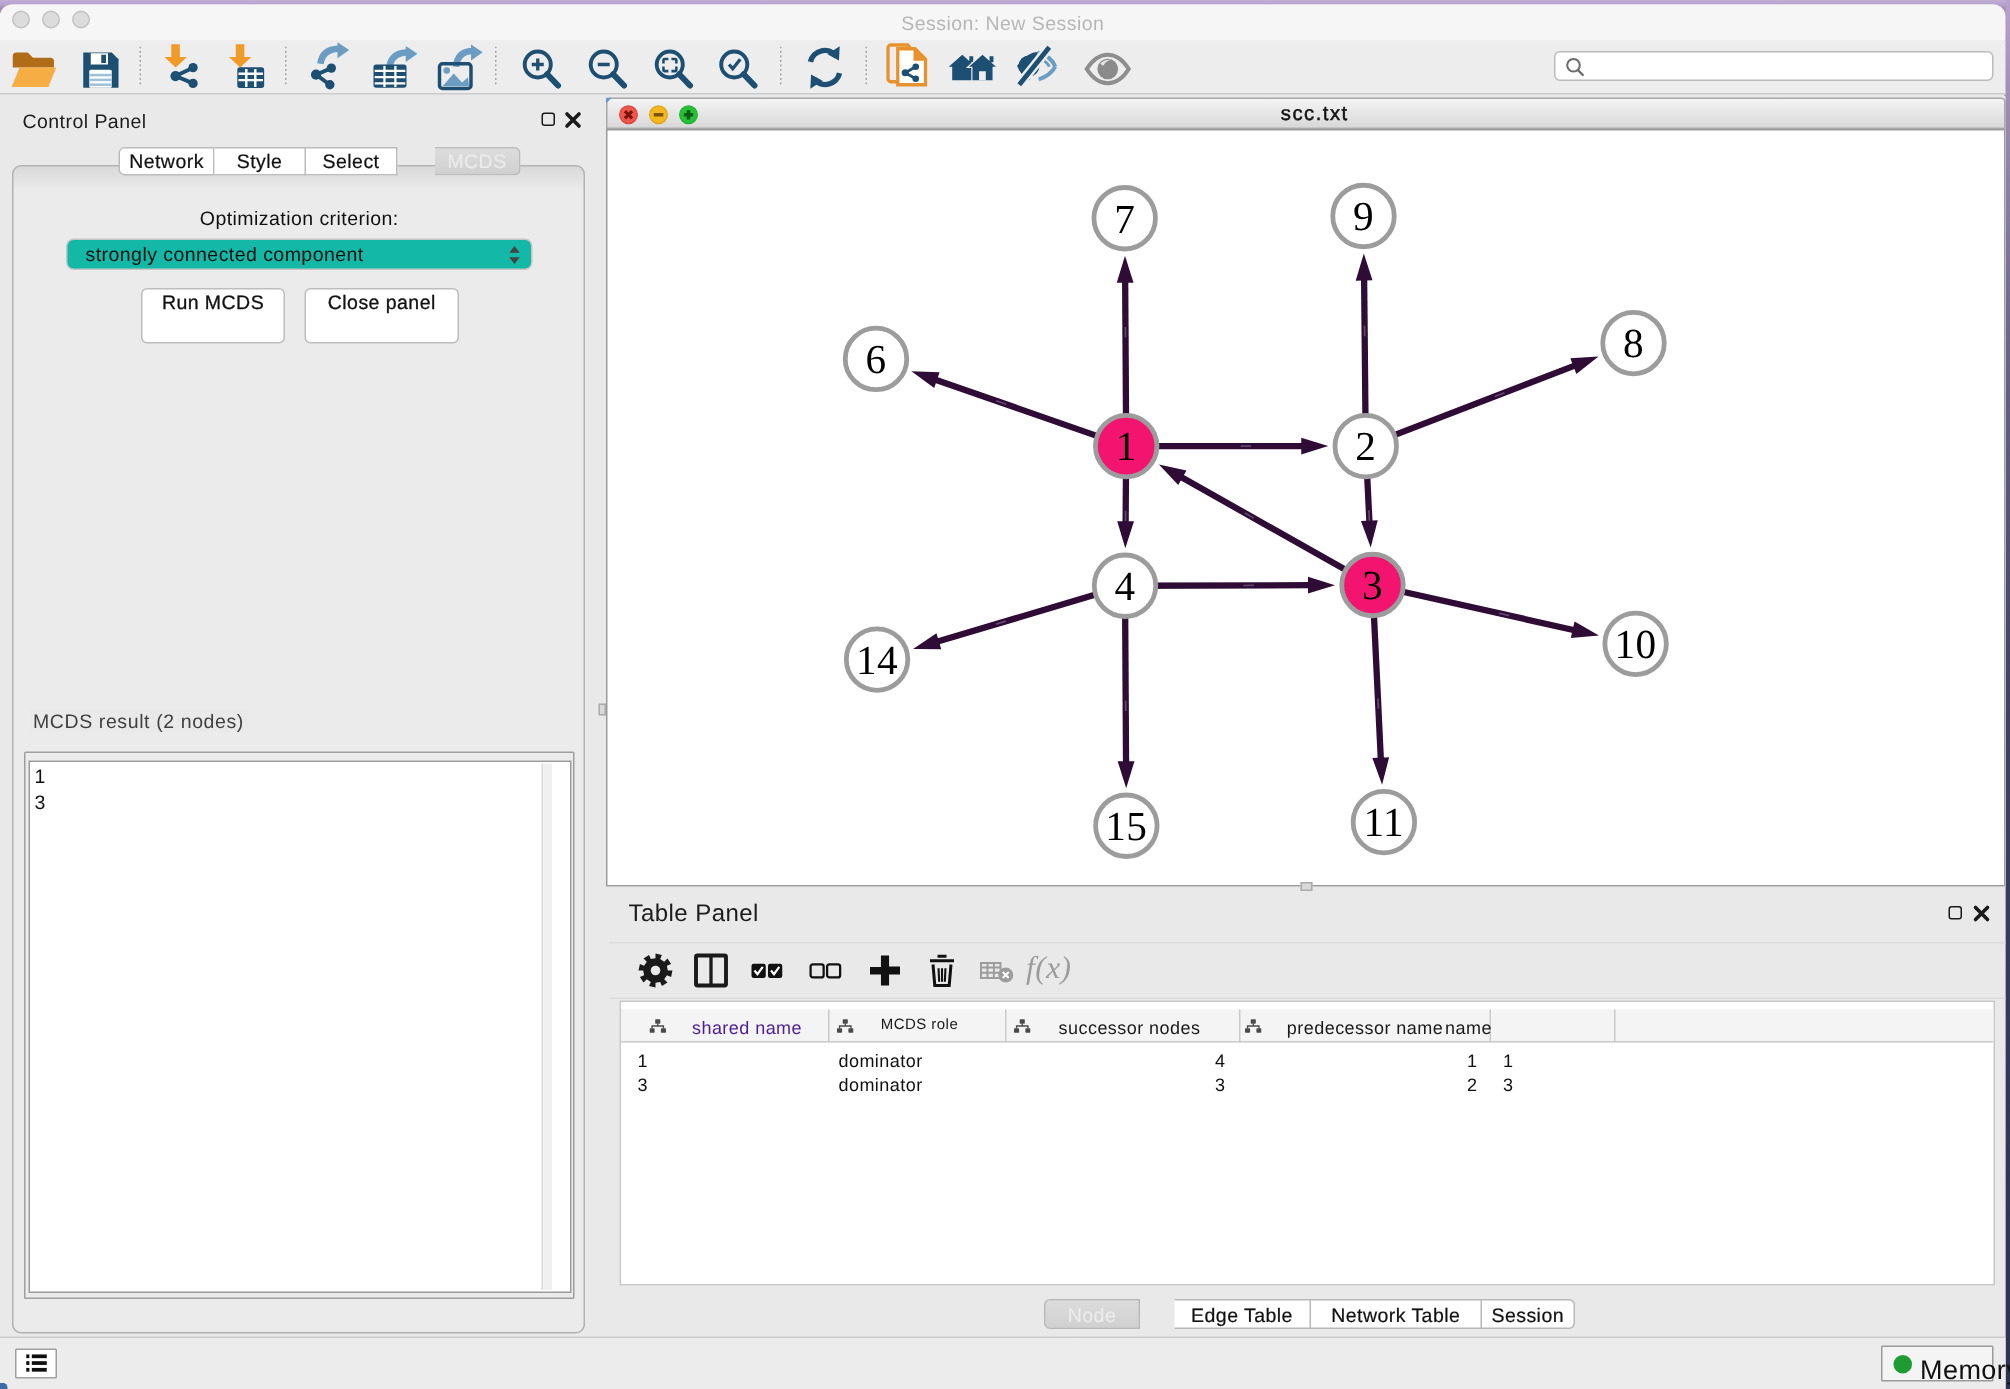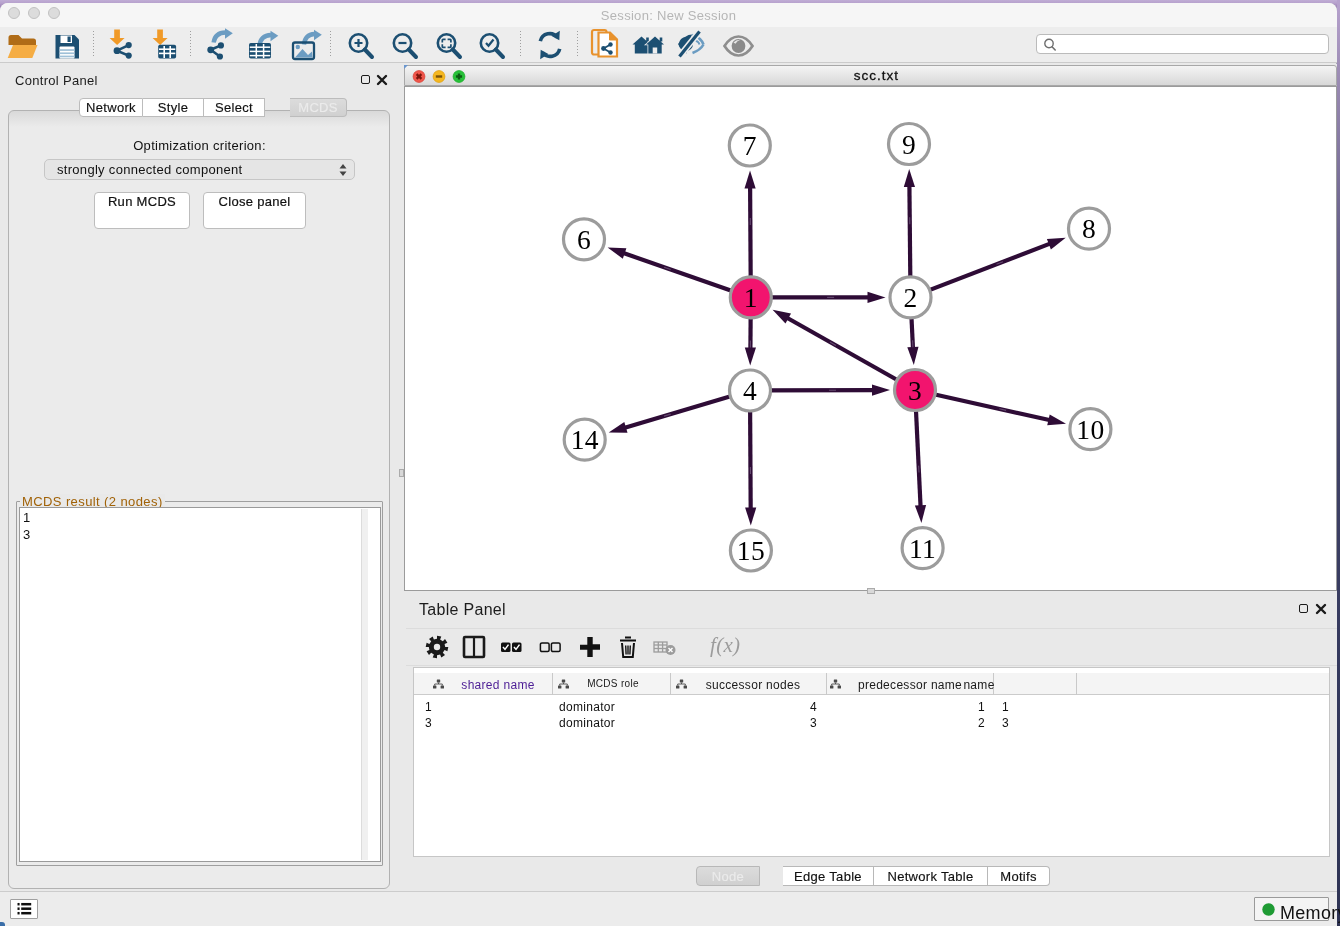--- a/index.html
+++ b/index.html
@@ -14,24 +14,24 @@
 #wtitle { left:0; top:8px; width:1337px; text-align:center; font-size:13px; color:#b6b6b6; }
 #toolbar { left:0; top:27px; width:1337px; height:36px; background:#ededed; border-bottom:1px solid #cbcbcb; }
 .tsep { top:31px; width:1px; height:27px; background-image:linear-gradient(#9f9f9f 1px, transparent 1px); background-size:1px 3px; }
 #content { left:0; top:64px; width:1337px; height:862px; background:#e9e9e9; }
 
 #cp-title { left:15px; top:73px; font-size:13px; color:#1c1c1c; }
 .tab { -webkit-text-stroke:0.15px currentColor; top:98px; height:19px; background:#fff; border:1px solid #bcbcbc; border-left:none; font-size:13px; color:#111; text-align:center; line-height:18px; }
 .tabsel { background:linear-gradient(#dcdcdc,#d0d0d0); color:#ebebeb;margin-left:25px; }
 #cp-panel { left:8px; top:110px; width:382px; height:779px; border:1px solid #b2b2b2; border-radius:6px; background:linear-gradient(#d9d9d9, #ebebeb 16px, #ebebeb); }
 #opt-label { left:9px; top:138px; width:381px; text-align:center; font-size:13px; color:#111; }
-#dropdown { left:44px; top:159px; width:311px; height:21px; background:#e5e5e5; border:1px solid #c6c6c6; border-radius:5px; font-size:13px; color:#111; line-height:19px; padding-left:12px; }
+#dropdown { left:44px; top:159px; width:311px; height:21px; background:#14b8a6; border:1px solid #c6c6c6; border-radius:5px; font-size:13px; color:#111; line-height:19px; padding-left:12px; }
 .btn { -webkit-text-stroke:0.2px currentColor; top:192px; height:37px; background:#fff; border:1px solid #bdbdbd; border-radius:4px; font-size:13px; color:#111; text-align:center; line-height:18px; }
 #fs-border { left:16px; top:501px; width:367px; height:365px; border:1px solid #9f9f9f; border-radius:1px; }
-#fs-legend { left:20px; top:494px; background:#e9e9e9; padding:0 2px; font-size:13px; color:#a16207; letter-spacing:0.4px; }
+#fs-legend { left:20px; top:473px; background:#e9e9e9; padding:0 2px; font-size:13px; color:#404040; letter-spacing:0.4px; }
 #fs-white { left:19px; top:507px; width:362px; height:355px; background:#fff; border:1px solid #9a9a9a; font-size:13px; color:#111; line-height:16.5px; padding:2px 0 0 3px; }
 #fs-scroll { left:361px; top:509px; width:7px; height:351px; background:#f0f0f0; border-left:1px solid #dcdcdc; }
 
 #nw-titlebar { left:404px; top:65px; width:933px; height:21px; background:linear-gradient(#f4f4f4,#d8d8d8); border:1px solid #a8a8a8; border-radius:3px 3px 0 0; }
 #nw-title { left:410px; top:68px; width:933px; text-align:center; font-size:13.5px; color:#111; -webkit-text-stroke:0.3px #111; letter-spacing:1px; }
 #nw-canvas { left:404px; top:86px; width:933px; height:505px; background:#fff; border:1px solid #9b9b9b; }
 
 #tp-title { left:419px; top:601px; font-size:16px; color:#1c1c1c; }
 #tp-toolbar { left:406px; top:628px; width:931px; height:38px; border-top:1px solid #dcdcdc; border-bottom:1px solid #dcdcdc; }
 #tbl { left:413px; top:667px; width:917px; height:190px; background:#fff; border:1px solid #c6c6c6; }
@@ -344,21 +344,21 @@
     <g stroke="#9c9c9c" fill="none" stroke-width="1.3">
       <rect x="1" y="7" width="13" height="10"></rect>
       <line x1="1" y1="10" x2="14" y2="10"></line>
       <line x1="1" y1="13.5" x2="14" y2="13.5"></line>
       <line x1="5.3" y1="7" x2="5.3" y2="17"></line>
       <line x1="9.6" y1="7" x2="9.6" y2="17"></line>
     </g>
 <circle cx="17.5" cy="15" r="5" fill="#9c9c9c"></circle>
     <path d="M15.5 13 l4 4 M19.5 13 l-4 4" stroke="#fff" stroke-width="1.4"></path>
   </svg>
-<div class="abs" style="left:684px;top:633px;width:40px;font-family:'Liberation Serif',serif;font-style:italic;font-size:21px;color:#9c9c9c;margin-left:26px;">f(x)</div>
+<div class="abs" style="left:684px;top:633px;width:40px;font-family:'Liberation Serif',serif;font-style:italic;font-size:21px;color:#9c9c9c;">f(x)</div>
 <div class="abs" id="tbl"></div>
 <div class="abs" style="left:414px;top:673px;width:915px;height:22px;background:#f4f4f4;border-bottom:1px solid #cbcbcb;"></div>
 <div class="abs" style="left:551.5px;top:673px;width:1px;height:22px;background:#c9c9c9;"></div>
 <div class="abs" style="left:418px;top:678px;width:160px;text-align:center;font-size:12px;color:#4c1d95;">shared name</div>
 <svg class="abs" style="left:433px;top:679px;" width="11" height="10" viewBox="0 0 11 10">
     <g fill="#4a4a4a">
       <rect x="3.8" y="0.5" width="3.4" height="3" rx="0.5"></rect>
       <rect x="0" y="6.5" width="3.4" height="3" rx="0.5"></rect>
       <rect x="7.6" y="6.5" width="3.4" height="3" rx="0.5"></rect>
     </g>
@@ -403,21 +403,21 @@
 <div class="abs td" style="left:1002px;top:700px;">1</div>
 <div class="abs td" style="left:425px;top:716px;">3</div>
 <div class="abs td" style="left:559px;top:716px;">dominator</div>
 <div class="abs td" style="left:770px;top:716px;width:47px;text-align:right;">3</div>
 <div class="abs td" style="left:930px;top:716px;width:55px;text-align:right;">2</div>
 <div class="abs td" style="left:1002px;top:716px;">3</div>
 
 <div class="abs btab btabsel" style="left:696px;width:64px;border-radius:4px 0 0 4px;border-left:1px solid #b8b8b8;">Node Table</div>
 <div class="abs btab" style="left:783px;width:91px;">Edge Table</div>
 <div class="abs btab" style="left:874px;width:114px;">Network Table</div>
-<div class="abs btab" style="left:988px;width:62px;border-radius:0 4px 4px 0;">Motifs</div>
+<div class="abs btab" style="left:988px;width:62px;border-radius:0 4px 4px 0;">Session</div>
 
 <div class="abs" id="statusline"></div>
 <div class="abs" id="statusbar"></div>
 <div class="abs" id="listbtn"></div>
 <svg class="abs" style="left:16px;top:902px;" width="18" height="14" viewBox="0 0 18 14">
     <g stroke="#0f0f0f" stroke-width="2.5">
       <line x1="1.5" y1="2.2" x2="3.6" y2="2.2"></line>
       <line x1="5.2" y1="2.2" x2="15.2" y2="2.2"></line>
       <line x1="1.5" y1="6.7" x2="3.6" y2="6.7"></line>
       <line x1="5.2" y1="6.7" x2="15.2" y2="6.7"></line>

